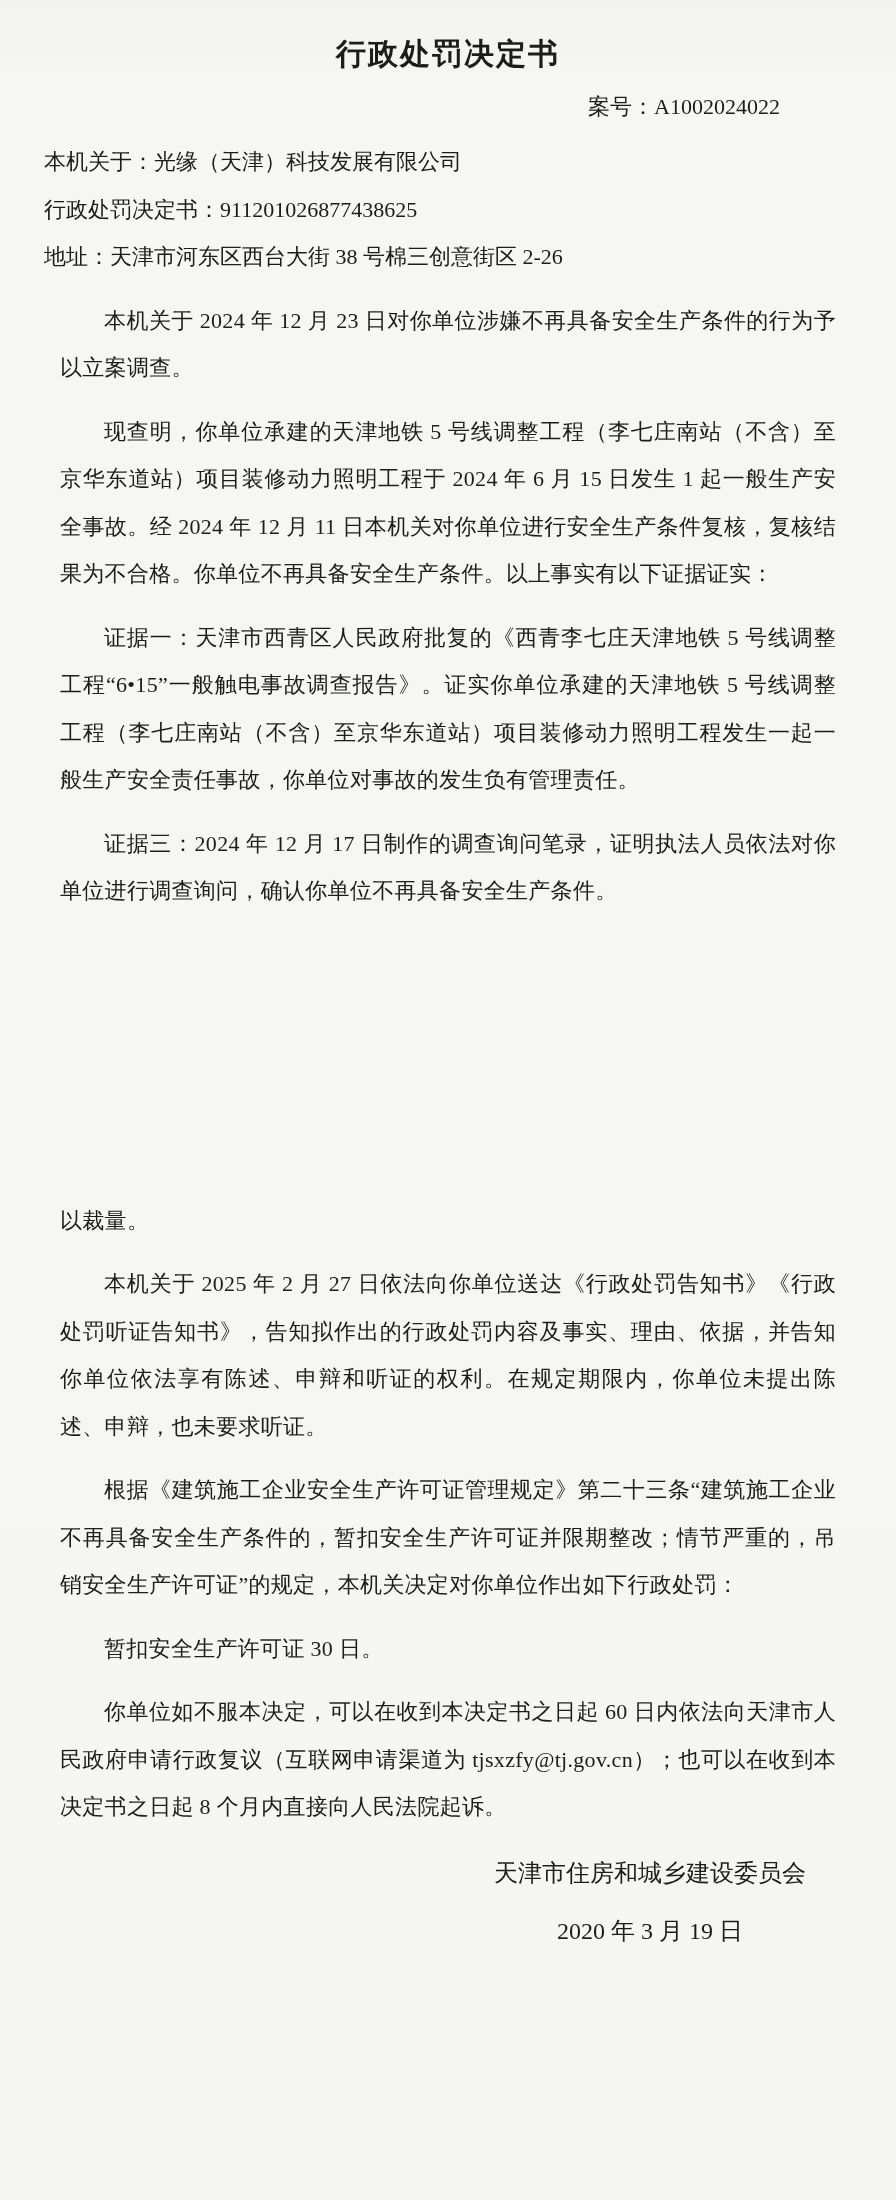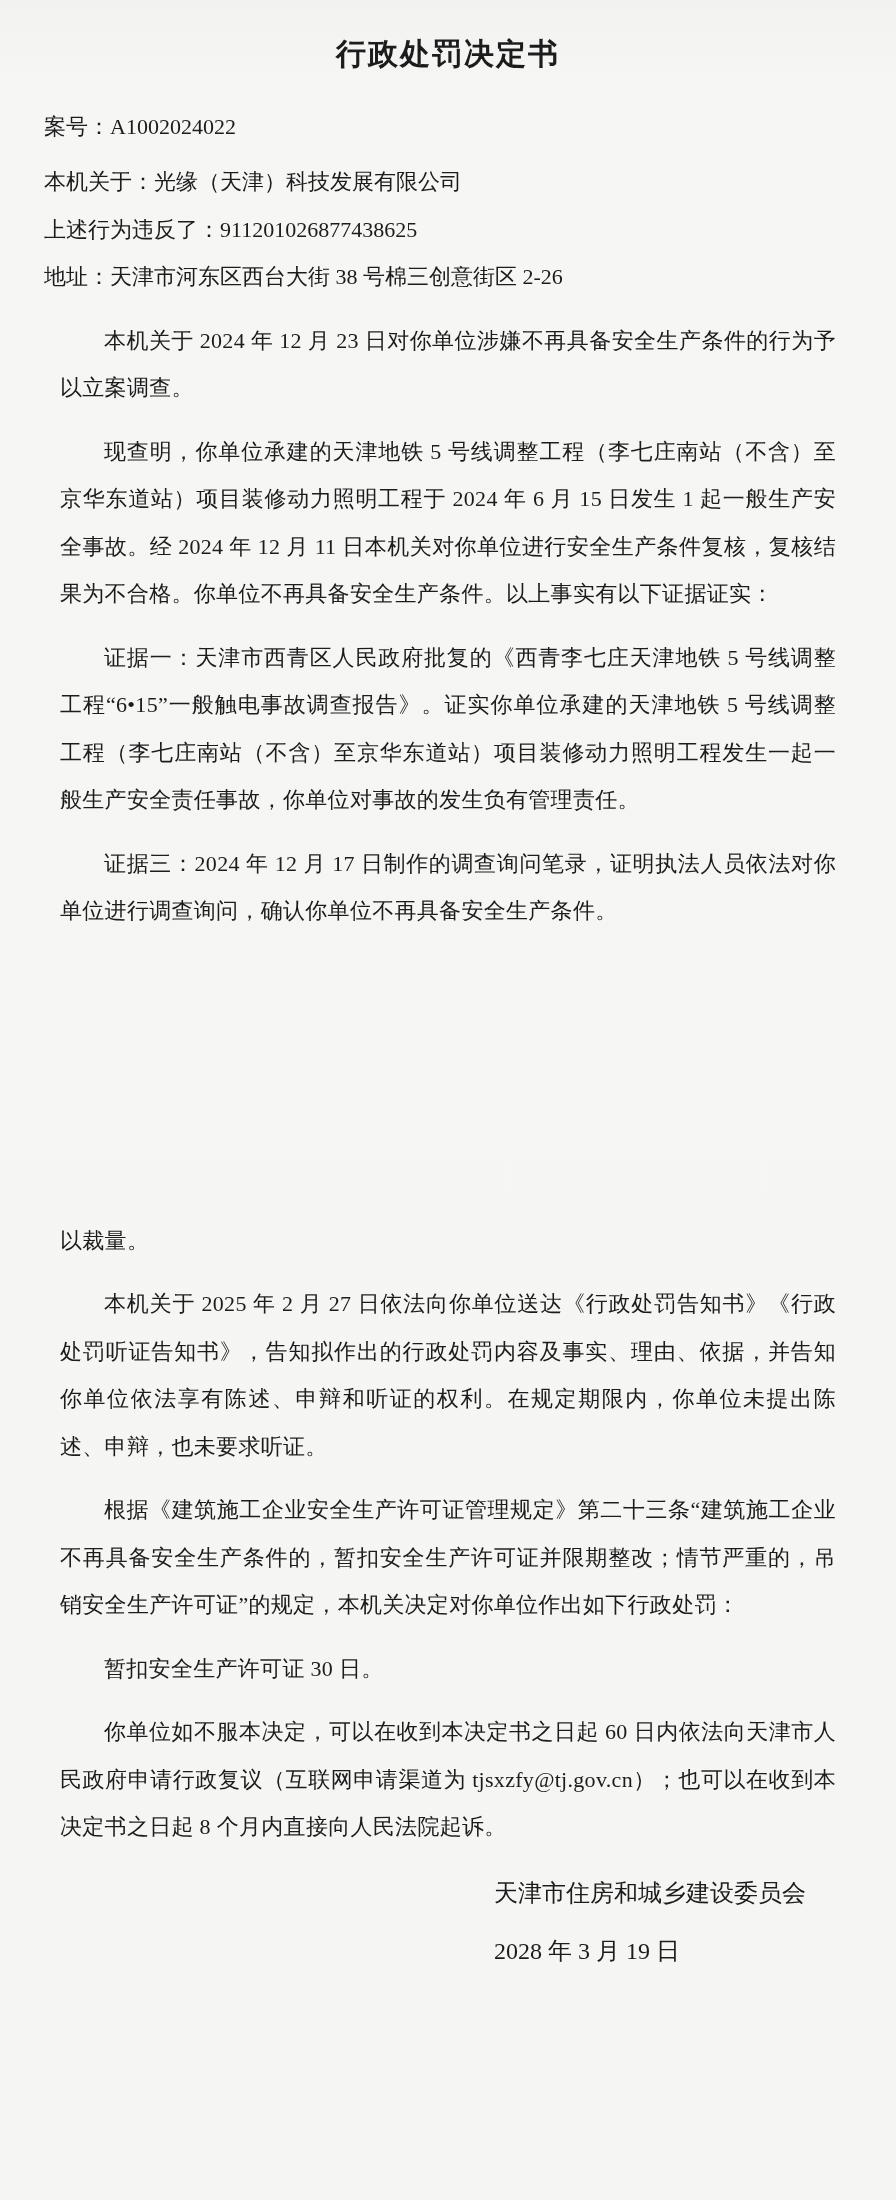--- a/index.html
+++ b/index.html
@@ -23,22 +23,23 @@
     margin: 0;
     padding-top: 6px;
     text-align: center;
     font-family: "Liberation Sans", "DejaVu Sans", sans-serif;
     font-weight: bold;
     font-size: 30px;
     line-height: 44px;
     letter-spacing: 2px;
   }
   .case-no {
-    margin-top: 36px;
+    margin-top: 16px;
     padding-right: 72px;
+    text-align: right;
     font-size: 22px;
     line-height: 30px;
   }
   .info-block {
     margin-top: 16px;
   }
   .info-line {
     font-size: 22px;
     line-height: 47.5px;
     text-align: left;
@@ -59,21 +60,21 @@
     height: 250px;
   }
   .signature-block {
     margin-top: 22px;
     padding-right: 46px;
     display: flex;
     flex-direction: column;
     align-items: flex-end;
   }
   .signature-inner {
-    text-align: left;
+    text-align: center;
   }
   .issuer-line {
     font-size: 24px;
     line-height: 40px;
   }
   .date-line {
     margin-top: 18px;
     font-size: 24px;
     line-height: 40px;
   }
@@ -82,21 +83,21 @@
 <body>
 
 <div class="page">
 
   <h1 class="doc-title">行政处罚决定书</h1>
 
   <div class="case-no">案号：A1002024022</div>
 
   <div class="info-block">
     <div class="info-line">本机关于：光缘（天津）科技发展有限公司</div>
-    <div class="info-line">上述行为违反了：911201026877438625</div>
+    <div class="info-line">行政处罚决定书：911201026877438625</div>
     <div class="info-line">地址：天津市河东区西台大街 38 号棉三创意街区 2-26</div>
   </div>
 
   <div class="body-text">
     <p class="para">本机关于 2024 年 12 月 23 日对你单位涉嫌不再具备安全生产条件的行为予以立案调查。</p>
     <p class="para">现查明，你单位承建的天津地铁 5 号线调整工程（李七庄南站（不含）至京华东道站）项目装修动力照明工程于 2024 年 6 月 15 日发生 1 起一般生产安全事故。经 2024 年 12 月 11 日本机关对你单位进行安全生产条件复核，复核结果为不合格。你单位不再具备安全生产条件。以上事实有以下证据证实：</p>
     <p class="para">证据一：天津市西青区人民政府批复的《西青李七庄天津地铁 5 号线调整工程“6•15”一般触电事故调查报告》。证实你单位承建的天津地铁 5 号线调整工程（李七庄南站（不含）至京华东道站）项目装修动力照明工程发生一起一般生产安全责任事故，你单位对事故的发生负有管理责任。</p>
     <p class="para">证据三：2024 年 12 月 17 日制作的调查询问笔录，证明执法人员依法对你单位进行调查询问，确认你单位不再具备安全生产条件。</p>
 
     <div class="page-break-gap"></div>
@@ -105,17 +106,17 @@
 
     <p class="para">本机关于 2025 年 2 月 27 日依法向你单位送达《行政处罚告知书》《行政处罚听证告知书》，告知拟作出的行政处罚内容及事实、理由、依据，并告知你单位依法享有陈述、申辩和听证的权利。在规定期限内，你单位未提出陈述、申辩，也未要求听证。</p>
     <p class="para">根据《建筑施工企业安全生产许可证管理规定》第二十三条“建筑施工企业不再具备安全生产条件的，暂扣安全生产许可证并限期整改；情节严重的，吊销安全生产许可证”的规定，本机关决定对你单位作出如下行政处罚：</p>
     <p class="para">暂扣安全生产许可证 30 日。</p>
     <p class="para">你单位如不服本决定，可以在收到本决定书之日起 60 日内依法向天津市人民政府申请行政复议（互联网申请渠道为 tjsxzfy@tj.gov.cn）；也可以在收到本决定书之日起 8 个月内直接向人民法院起诉。</p>
   </div>
 
   <div class="signature-block">
     <div class="signature-inner">
       <div class="issuer-line">天津市住房和城乡建设委员会</div>
-      <div class="date-line">2028 年 3 月 19 日</div>
+      <div class="date-line">2020 年 3 月 19 日</div>
     </div>
   </div>
 
 </div>
 
 </body></html>

